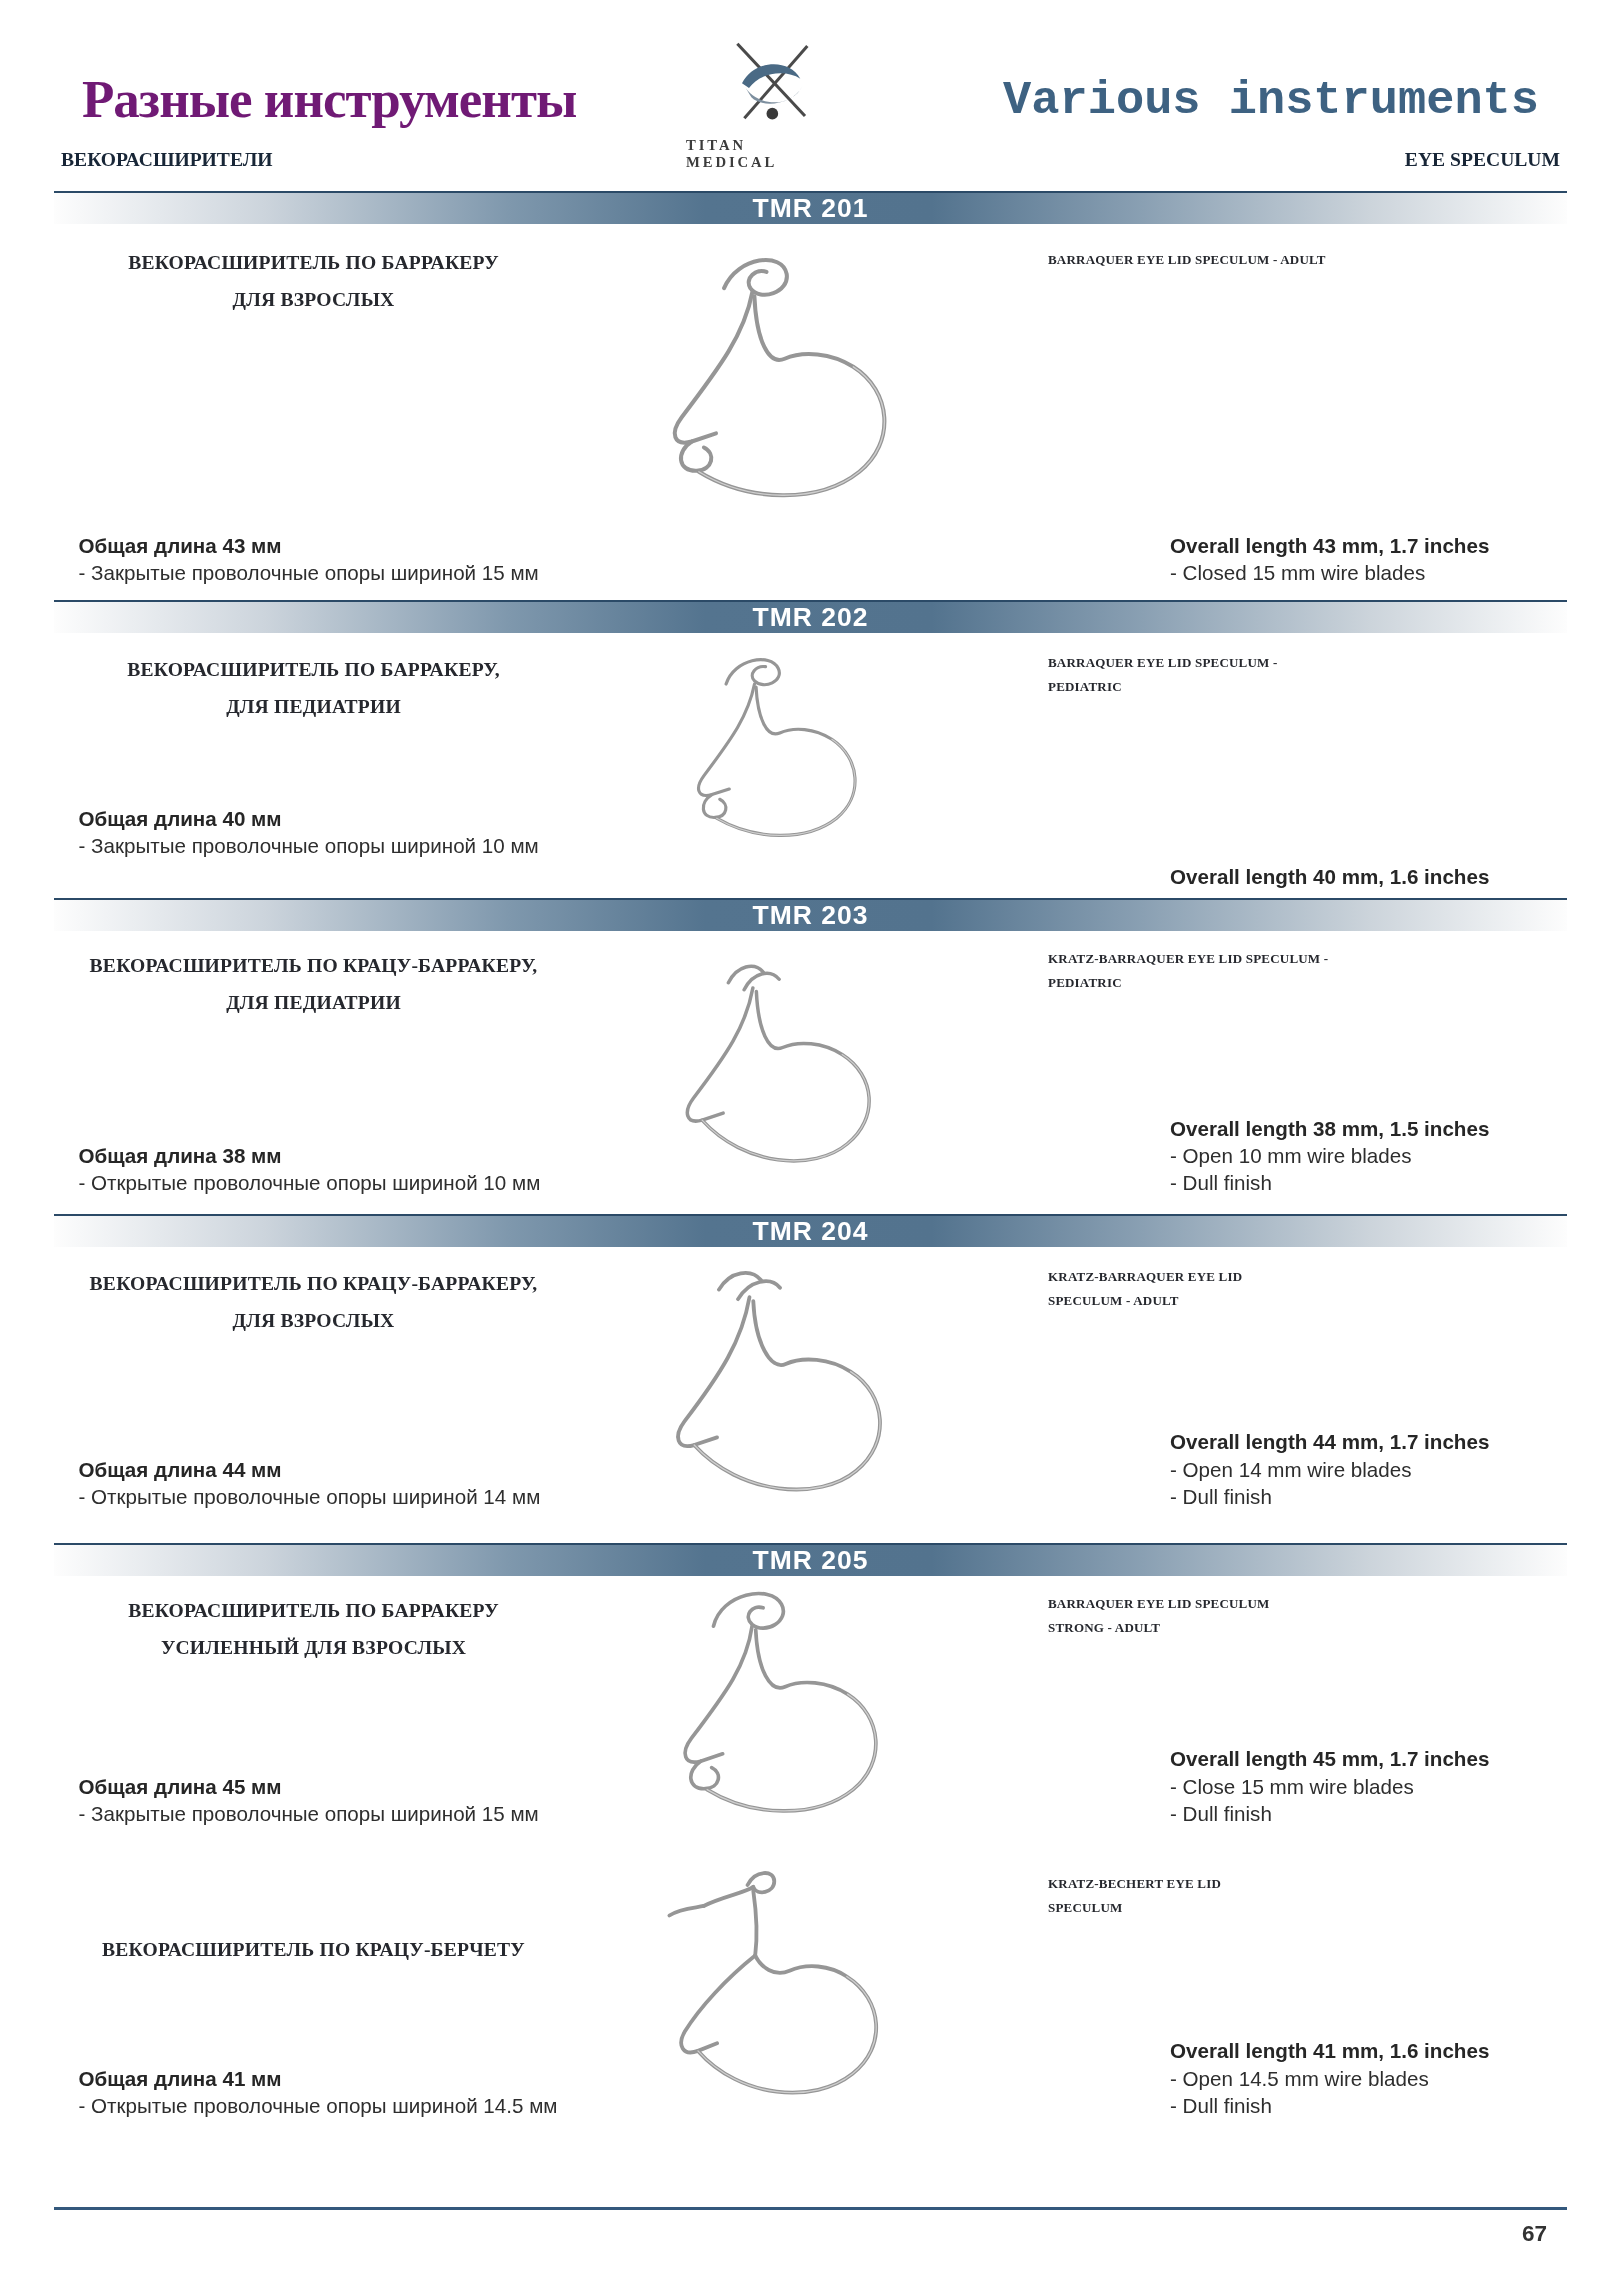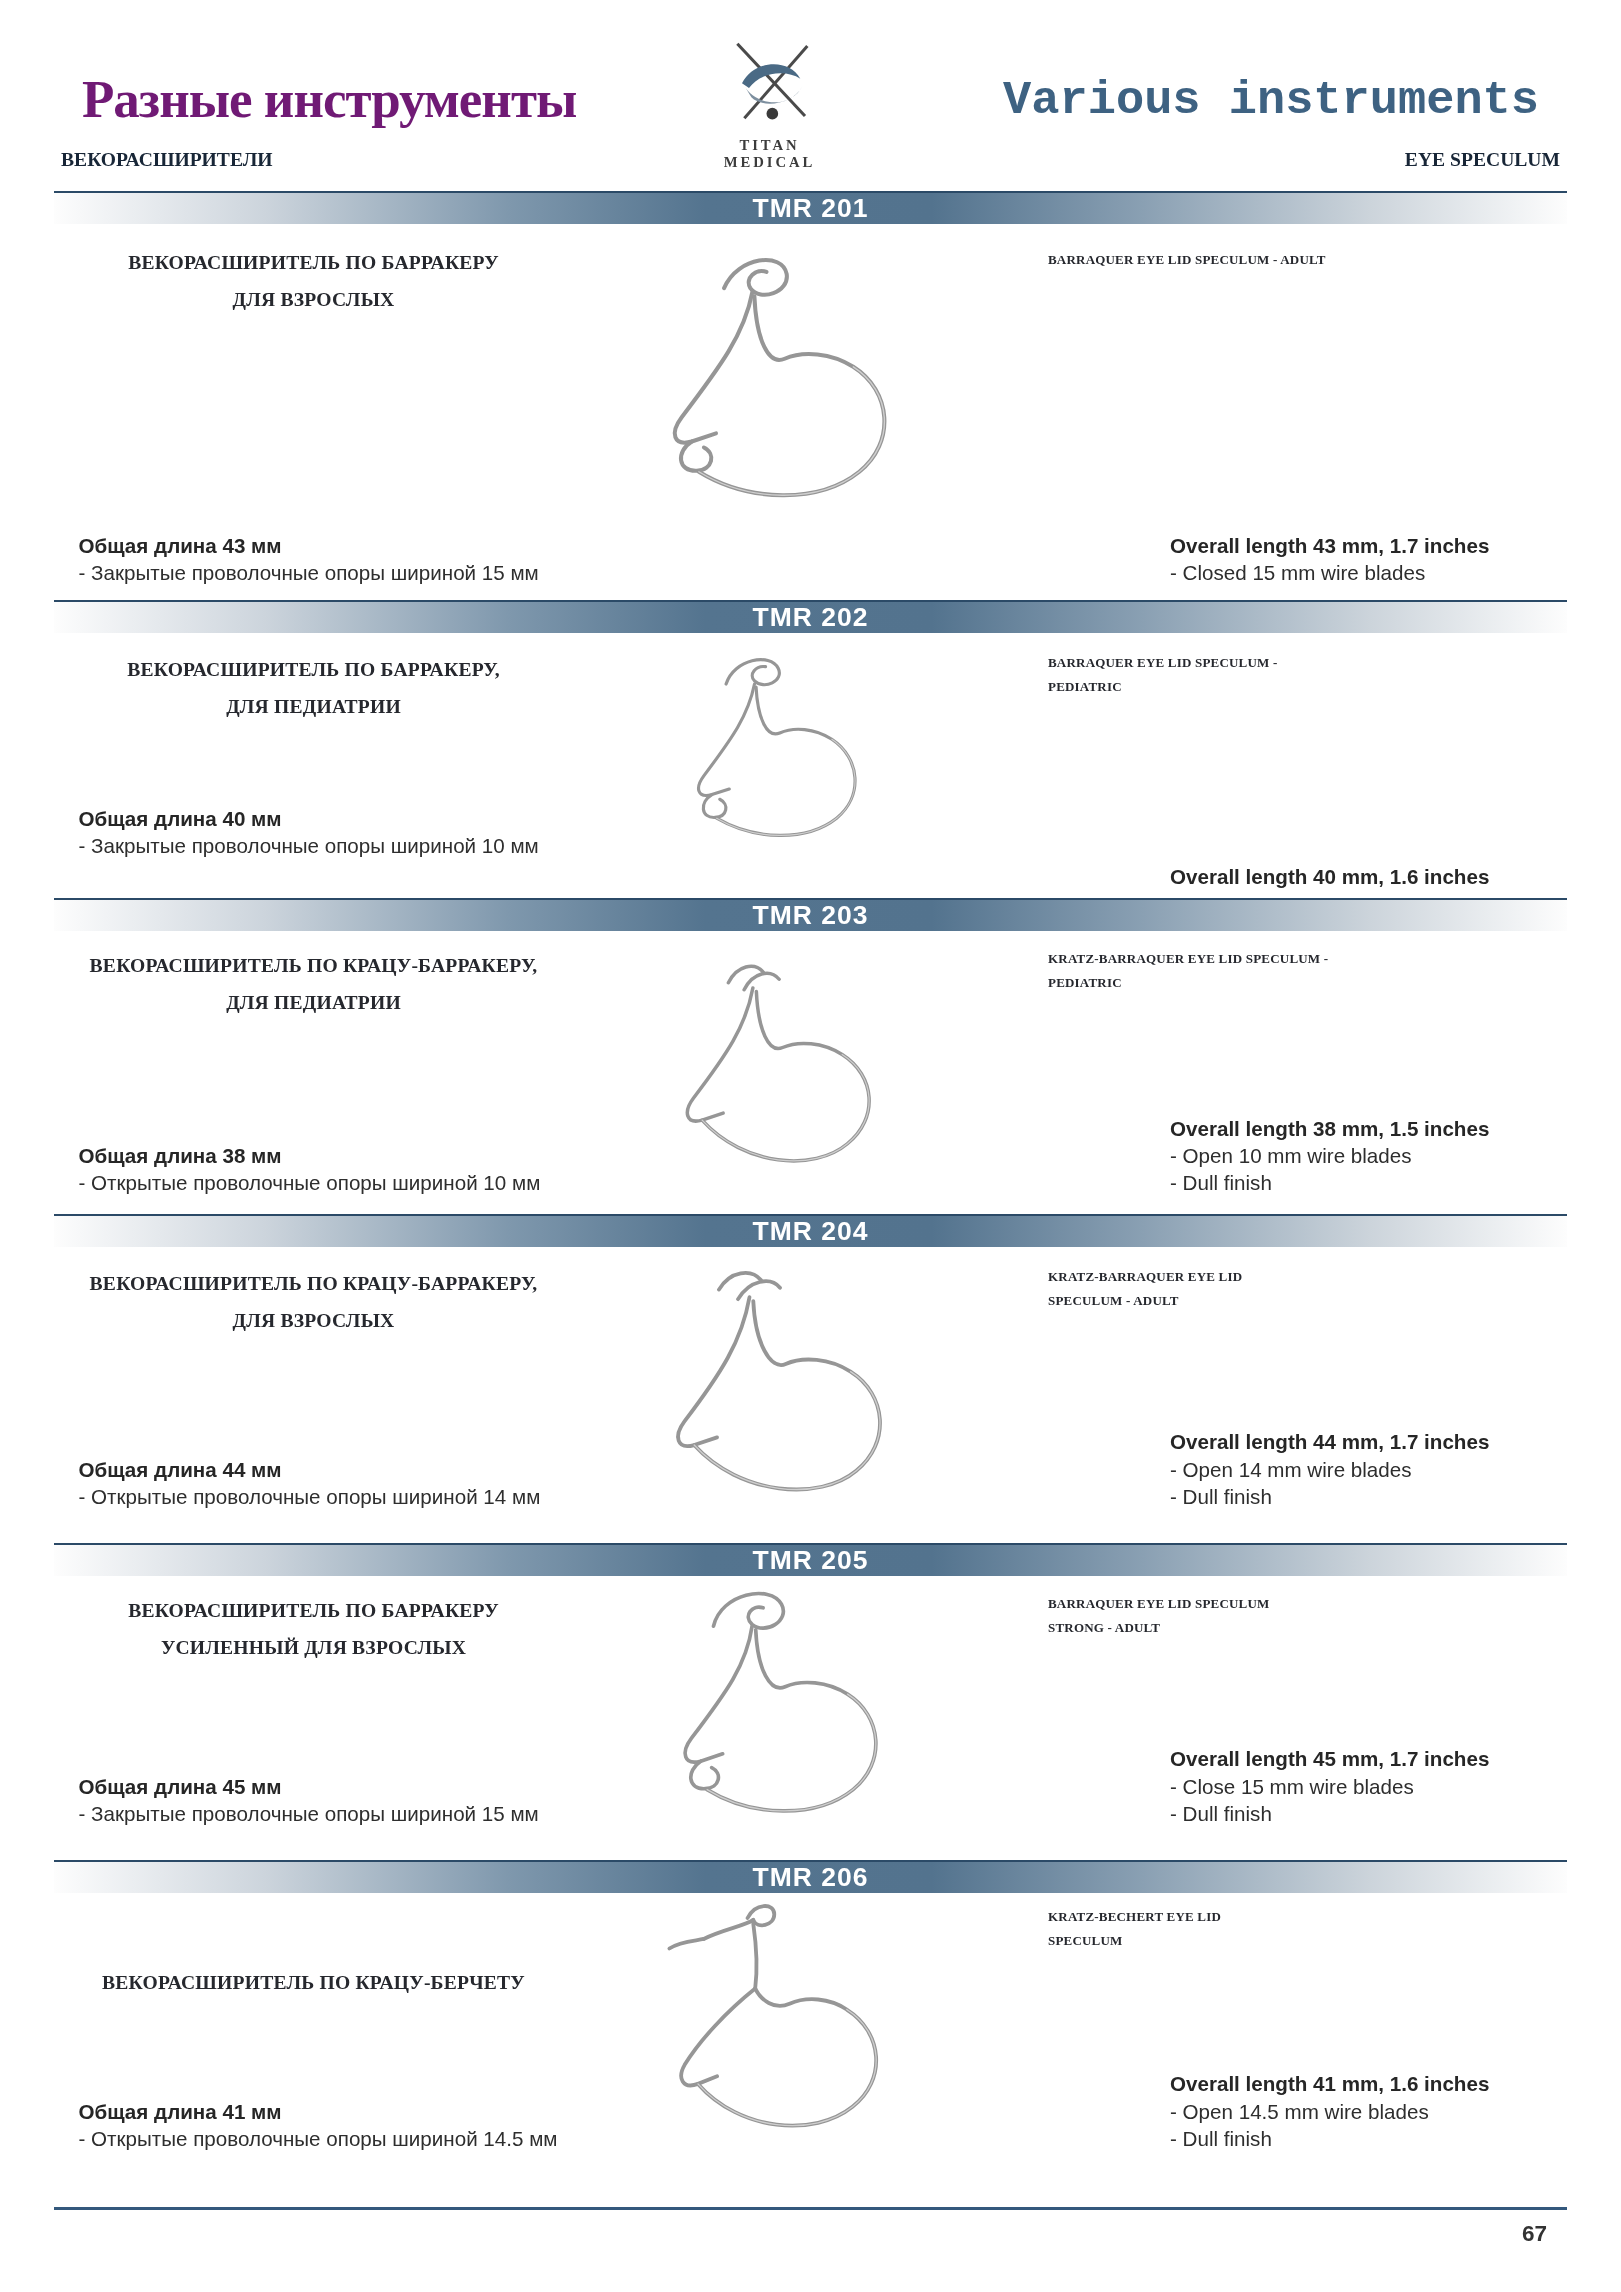--- a/index.html
+++ b/index.html
@@ -19,21 +19,21 @@
     color:#3e6282;
   }
   .hdr-cat-ru{
     position:absolute;left:61px;top:149px;
     font-family:"Liberation Serif",serif;font-weight:bold;font-size:19.6px;color:#182637;
   }
   .hdr-cat-en{
     position:absolute;right:61px;top:149px;text-align:right;
     font-family:"Liberation Serif",serif;font-weight:bold;font-size:19.6px;color:#182637;
   }
-  .logo{position:absolute;left:686px;top:39px;width:167px;text-align:center;}
+  .logo{position:absolute;left:686px;top:39px;width:167px;}
   .logo svg{display:block;margin:0 auto;}
   .logo-text{
     font-family:"Liberation Serif",serif;font-weight:bold;font-size:14.7px;
     letter-spacing:2.9px;color:#3c3c3c;line-height:1.15;
   }
   
   .content{position:absolute;left:54px;top:191px;width:1513px;}
   section.product{position:relative;}
   .code-bar{
     height:31px;border-top:2.9px solid #2b4a67;
@@ -255,23 +255,20 @@
       </div>
       <div class="en-spec" style="bottom:33px">
         <div class="spec-bold">Overall length 45 mm, 1.7 inches</div>
         <div class="spec-lines ml">- Close 15 mm wire blades
 - Dull finish</div>
       </div>
     </div>
   </section>
 
   <section class="product">
-    <div class="code-bar">
-      <span class="code">TMR 206</span>
-    </div>
     <div class="sec-body" style="height:288px">
       <div class="ru-title ml" style="top:71px">ВЕКОРАСШИРИТЕЛЬ ПО КРАЦУ-БЕРЧЕТУ</div>
       <div class="en-title ml" style="top:11.8px">KRATZ-BECHERT EYE LID
 SPECULUM</div>
       <div class="art" style="top:3.9px;height:267px">
         <svg viewBox="0 0 330 280">
           <g class="wire">
             <path d="M142 22 C150 6 170 6 170 18 C170 30 152 34 148 24"></path>
             <path d="M96 44 C116 34 140 30 148 24"></path>
             <path d="M60 54 C72 46 88 46 96 44"></path>

